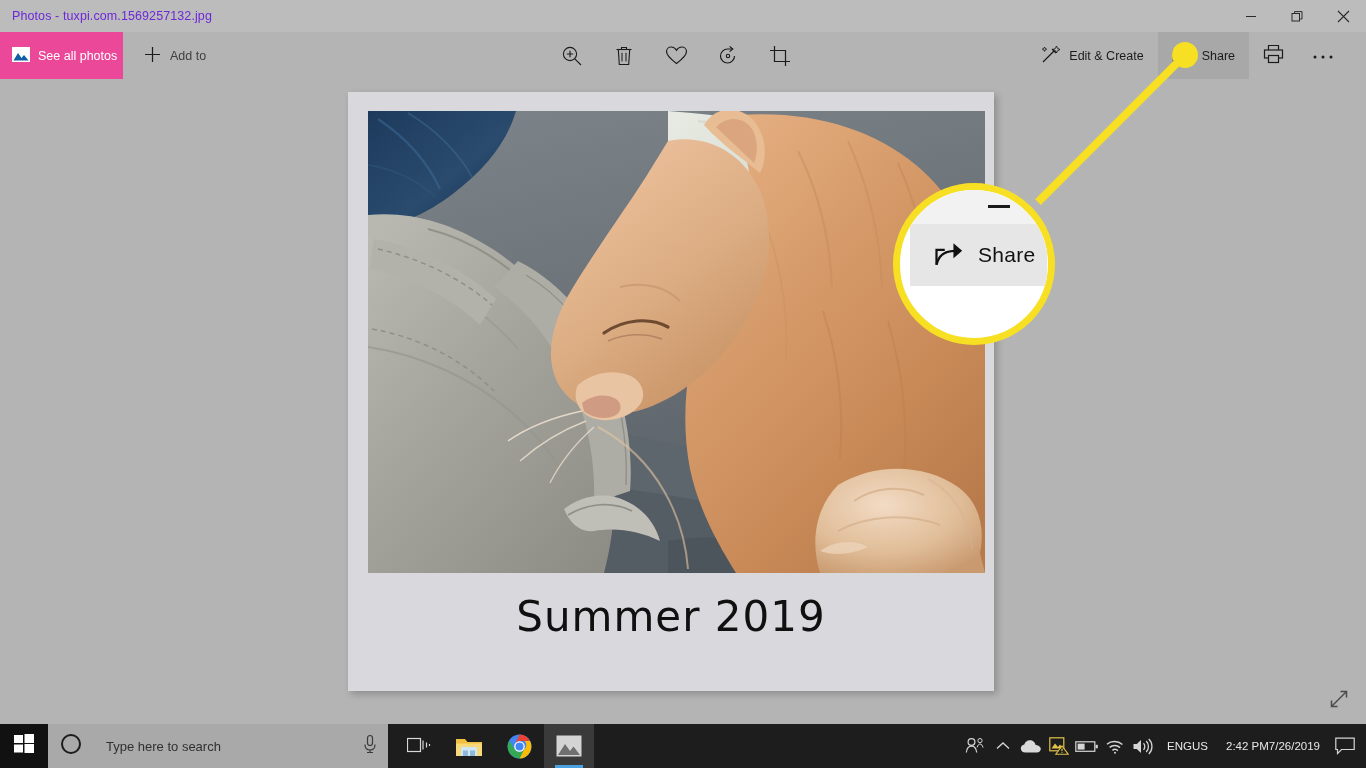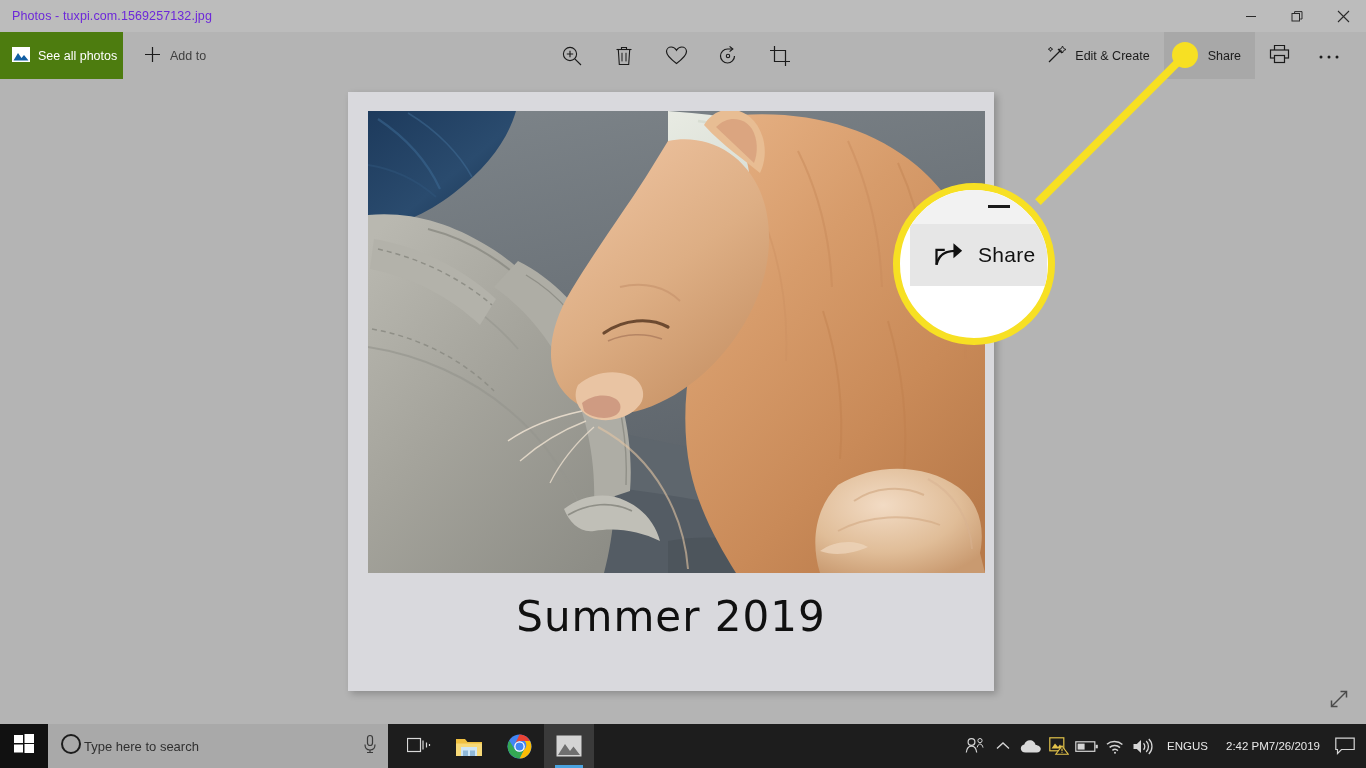--- a/index.html
+++ b/index.html
@@ -27,35 +27,35 @@
   }
   .win-btn svg { display:block; }
 
   
   .toolbar {
     position:absolute; left:0; top:32px; width:1366px; height:47px;
     background:#b4b4b4;
   }
   .see-all {
     position:absolute; left:0; top:0; width:123px; height:47px;
-    background:#4d7c0f; display:flex; align-items:center; gap:8px;
+    background:#ec4899; display:flex; align-items:center; gap:8px;
     padding-left:12px; color:#ffffff; font-size:12.5px;
   }
   .see-all .lbl { white-space:nowrap; }
   .addto {
     position:absolute; left:132px; top:0; height:47px; display:flex;
     align-items:center; gap:9px; padding:0 12px; color:#404040; font-size:12.5px;
   }
   .center-tools {
     position:absolute; left:560px; top:0; height:47px; display:flex; align-items:center; gap:28px;
   }
   .tool-ico { width:24px; height:24px; display:flex; align-items:center; justify-content:center; }
 
   .right-tools {
-    position:absolute; right:12px; top:0; height:47px; display:flex; align-items:center;justify-content:center;
+    position:absolute; right:18px; top:0; height:47px; display:flex; align-items:center;justify-content:center;
   }
   .r-item {
     height:47px; display:flex; align-items:center; gap:9px; padding:0 14px;
     color:#1b1b1b; font-size:12.5px; white-space:nowrap;
   }
   .r-item.hovered { background:#a8a8a8; }
 
   
   .stage { position:absolute; left:0; top:79px; width:1366px; height:645px; background:#b4b4b4; }
   .polaroid {
@@ -105,21 +105,21 @@
   .taskbar {
     position:absolute; left:0; bottom:0; width:1366px; height:44px;
     background:#1d1d1d;
   }
   .start-btn {
     position:absolute; left:0; top:0; width:48px; height:44px;
     display:flex; align-items:center; justify-content:center; background:#111111;
   }
   .searchbox {
     position:absolute; left:48px; top:0; width:340px; height:44px;
-    background:#a9a9a9; display:flex; align-items:center; gap:2px; padding:0 10px 0 12px;
+    background:#a9a9a9; display:flex; align-items:center; gap:24px; padding:0 10px 0 12px;
   }
   .searchbox .txt { font-size:13px; color:#303030; flex:1; }
   .tb-icons { position:absolute; left:394px; top:0; height:44px; display:flex; }
   .tb-ico {
     width:50px; height:44px; display:flex; align-items:center; justify-content:center;
     position:relative;
   }
   .tb-ico.active { background:#3a3a3a; }
   .tb-ico.active:after {
     content:""; position:absolute; left:11px; bottom:0; width:28px; height:3px; background:#4aa3e0;

